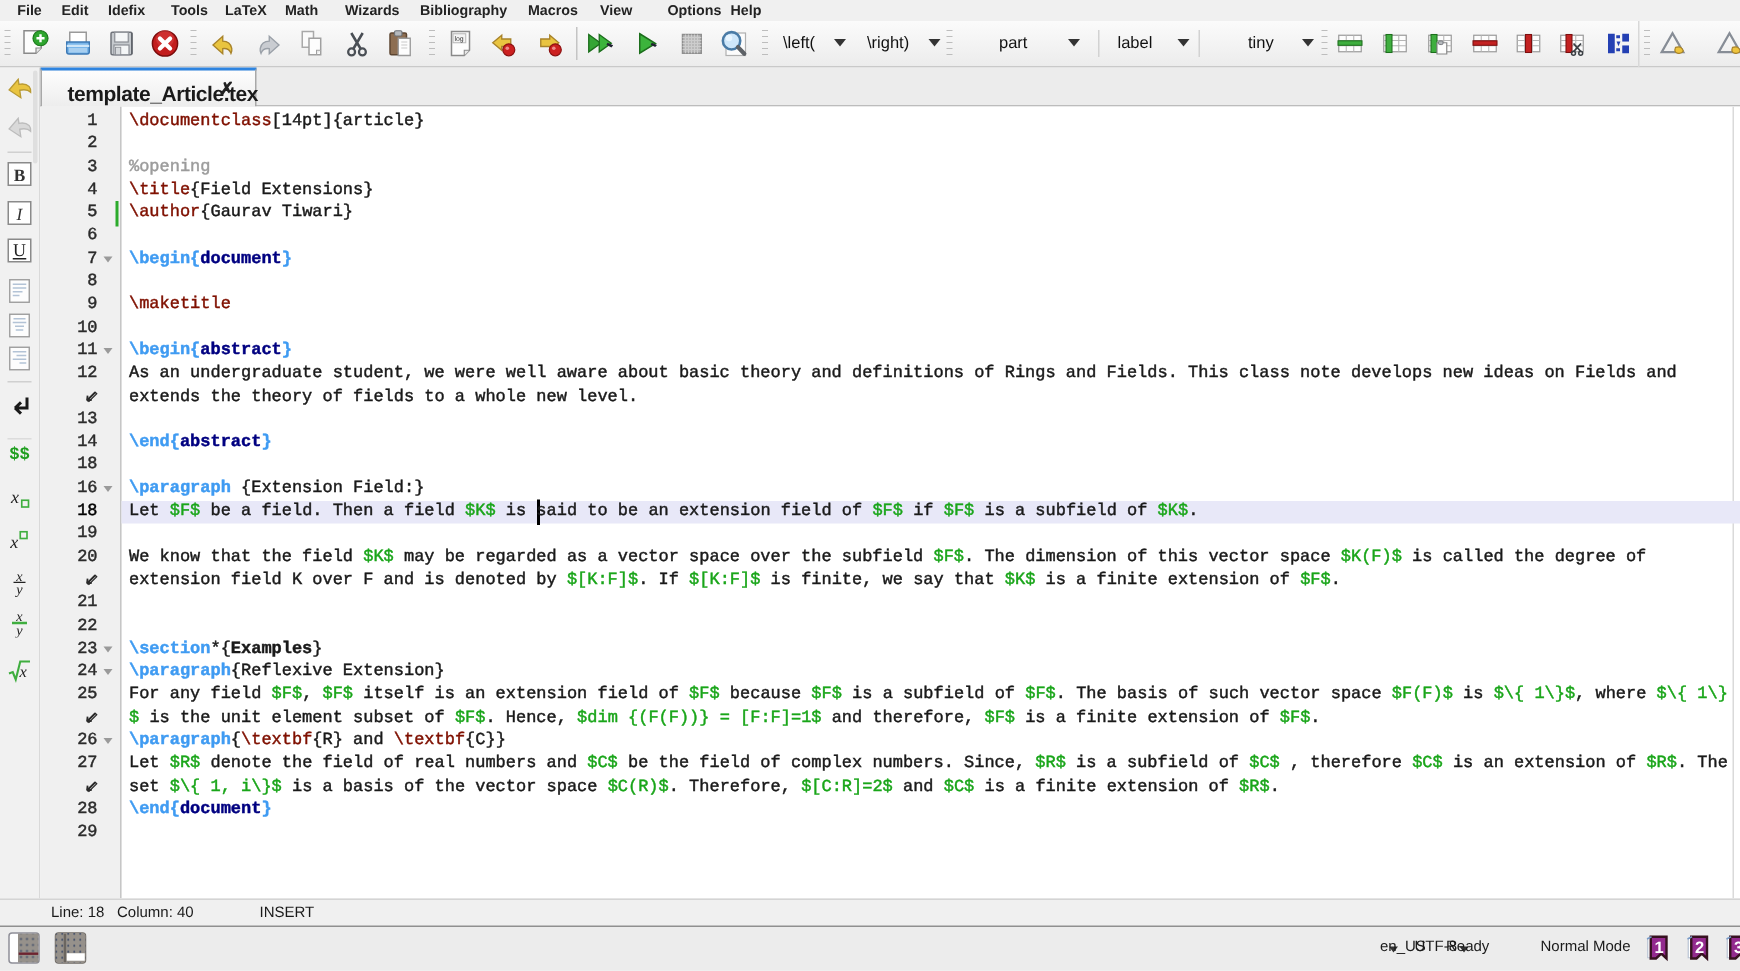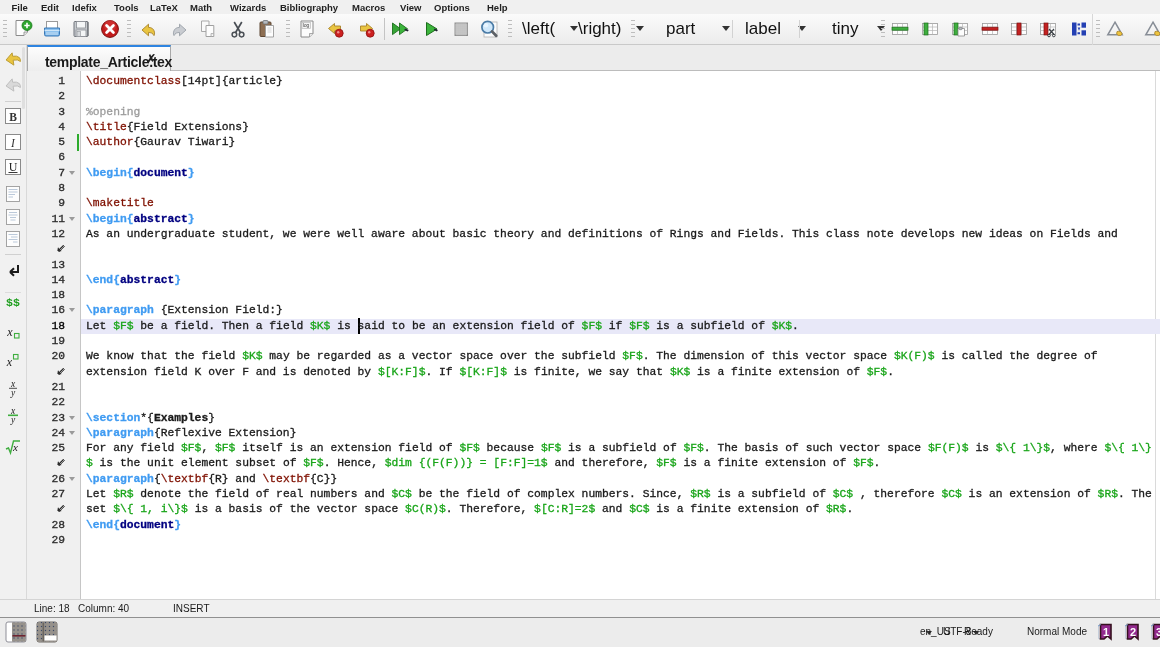--- a/index.html
+++ b/index.html
@@ -4,21 +4,21 @@
 html,body{width:1160px;height:647px;overflow:hidden;font-family:"Liberation Sans",sans-serif;background:#f0f0f0}
 #app{position:absolute;left:0;top:0;width:1160px;height:647px}
 
 #menubar{position:absolute;left:0;top:0;width:1160px;height:14px;background:#f0f0f0;font-size:9.5px;font-weight:bold;color:#222;white-space:nowrap}
 #menubar span{position:absolute;top:1.5px}
 
 #toolbar{position:absolute;left:0;top:14px;width:1160px;height:31px;background:linear-gradient(#fbfbfb,#ececec);border-bottom:1px solid #c9c9c9}
 .tbi{position:absolute;top:5px;width:20px;height:20px}
 .handle{position:absolute;top:6px;width:5px;height:18px;background:repeating-linear-gradient(to bottom,#bdbdbd 0 1px,transparent 1px 4px);background-size:4px 100%;background-repeat:no-repeat;background-position:0 0}
 .vsep{position:absolute;top:4px;width:1px;height:22px;background:#c4c4c4}
-.combo{position:absolute;top:3px;height:24px;font-size:17px;color:#111;line-height:24px}
+.combo{position:absolute;top:3px;height:24px;font-size:11px;color:#111;line-height:24px}
 .combo .arr{display:inline-block;width:0;height:0;border-left:4px solid transparent;border-right:4px solid transparent;border-top:5px solid #333;vertical-align:middle;margin-left:10px;margin-top:-2px}
 
 #sidebar{position:absolute;left:0;top:45px;width:27px;height:554px;background:#f1f1f1;border-right:1px solid #d9d9d9}
 .sbi{position:absolute;left:3px;width:20px;height:20px}
 
 #tabbar{position:absolute;left:27px;top:45px;width:1133px;height:26px;background:#ececec;border-bottom:1px solid #bcbcbc}
 #tab{position:absolute;left:0;top:0;width:144px;height:26px;background:linear-gradient(#fdfdfd,#ededed);border:1px solid #a8a8a8;border-top:2px solid #2e84e0;border-bottom:none;font-size:11px;color:#111;text-align:left}
 #tab .lbl{position:absolute;left:17px;top:7px;font-weight:bold;color:#1a1a1a;font-size:14px;letter-spacing:-0.3px}
 #tab .x{position:absolute;left:118px;top:5px;font-size:12px;font-weight:bold;color:#222}
 
@@ -55,21 +55,21 @@
 <span style="left:11.5px">File</span>
       <span style="left:41px">Edit</span>
       <span style="left:72px">Idefix</span>
       <span style="left:114px">Tools</span>
       <span style="left:150px">LaTeX</span>
       <span style="left:190px">Math</span>
       <span style="left:230px">Wizards</span>
       <span style="left:280px">Bibliography</span>
       <span style="left:352px">Macros</span>
       <span style="left:400px">View</span>
-      <span style="left:434px">Options</span>
+      <span style="left:445px">Options</span>
       <span style="left:487px">Help</span>
 </div>
 <div id="toolbar">
 <div class="handle" style="left:3px"></div>
 <div class="tbi" style="left:13px" id="ic-new"><svg width="20" height="20" viewBox="0 0 20 20">
           <path d="M3 1.5 H14.5 V13 L11 16.5 H3 Z" fill="#fdfdfd" stroke="#8a8a8a" stroke-width="1"></path>
           <path d="M14.5 13 L11 13 L11 16.5" fill="#e8e8e8" stroke="#8a8a8a" stroke-width="0.8"></path>
           <circle cx="14" cy="6.5" r="5" fill="#2ea52e" stroke="#1d7a1d" stroke-width="0.8"></circle>
           <path d="M14 3.8 V9.2 M11.3 6.5 H16.7" stroke="#fff" stroke-width="1.6"></path>
         </svg></div>
@@ -322,33 +322,38 @@
         </div>
         <div class="row">
           <span class="ln">8</span>
           <span class="txt"></span>
         </div>
         <div class="row">
           <span class="ln">9</span>
           <span class="txt"><span class="c">\maketitle</span></span>
         </div>
         <div class="row">
+          <span class="ln">10</span>
+          <span class="txt"></span>
+        </div>
+        <div class="row">
           <span class="ln">11</span>
           <div class="fold"></div>
           <span class="txt"><span class="k">\begin{</span><span class="e">abstract</span><span class="k">}</span></span>
         </div>
         <div class="row">
           <span class="ln">12</span>
           <span class="txt">As an undergraduate student, we were well aware about basic theory and definitions of Rings and Fields. This class note develops new ideas on Fields and</span>
         </div>
         <div class="row">
           <svg class="wrapico" width="12" height="12" viewBox="0 0 12 12">
             <path d="M9.5 1.5 L4 7 M4 7 l3.2 -0.4 M4 7 l0.4 -3.2" stroke="#2b2b2b" stroke-width="1.2" fill="none"></path>
             <path d="M9.5 1.5 l1 1 L5.3 7.6 l-1-1z" fill="none" stroke="#2b2b2b" stroke-width="0.8"></path>
           </svg>
+          <span class="txt">extends the theory of fields to a whole new level.</span>
         </div>
         <div class="row">
           <span class="ln">13</span>
           <span class="txt"></span>
         </div>
         <div class="row">
           <span class="ln">14</span>
           <span class="txt"><span class="k">\end{</span><span class="e">abstract</span><span class="k">}</span></span>
         </div>
         <div class="row">

